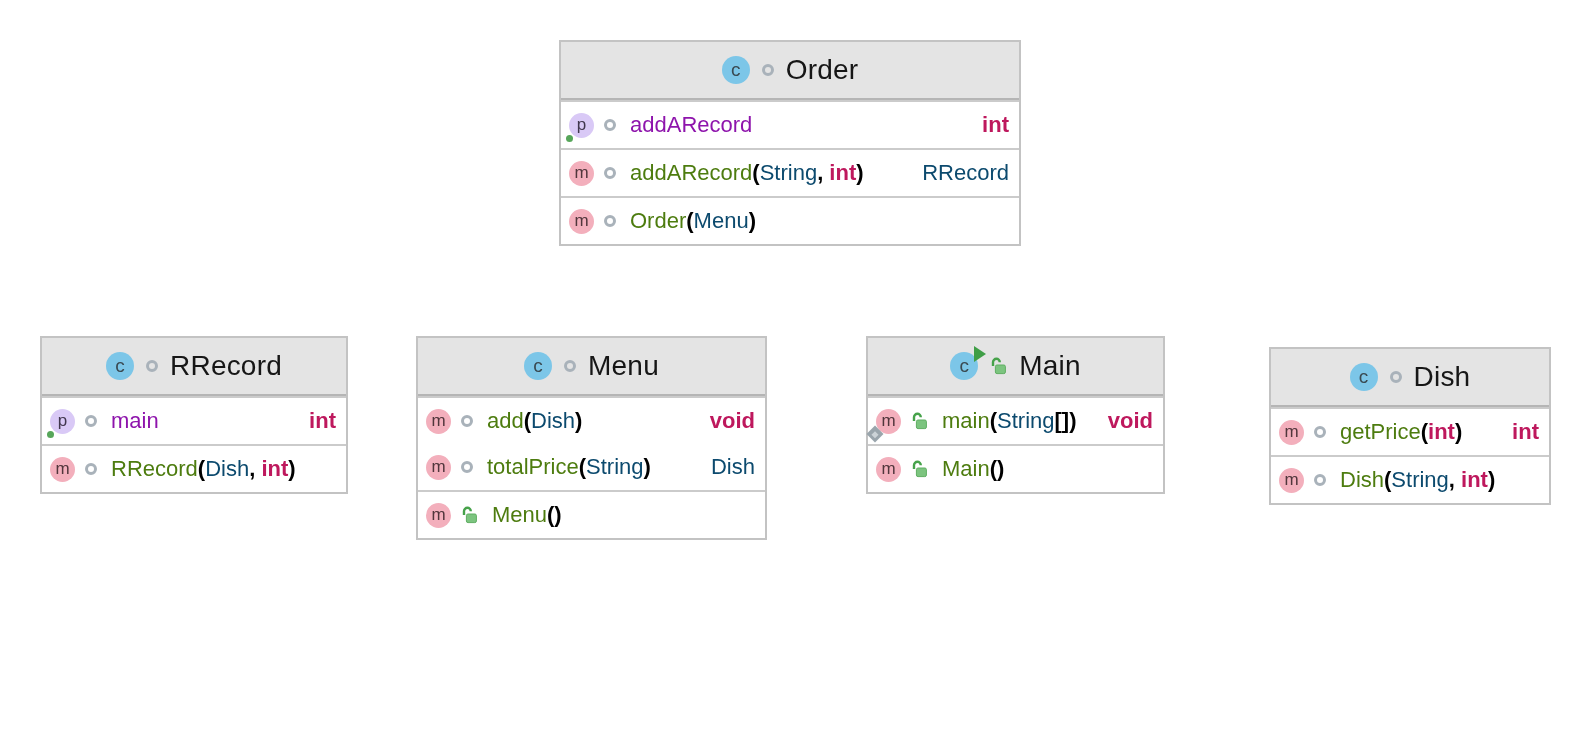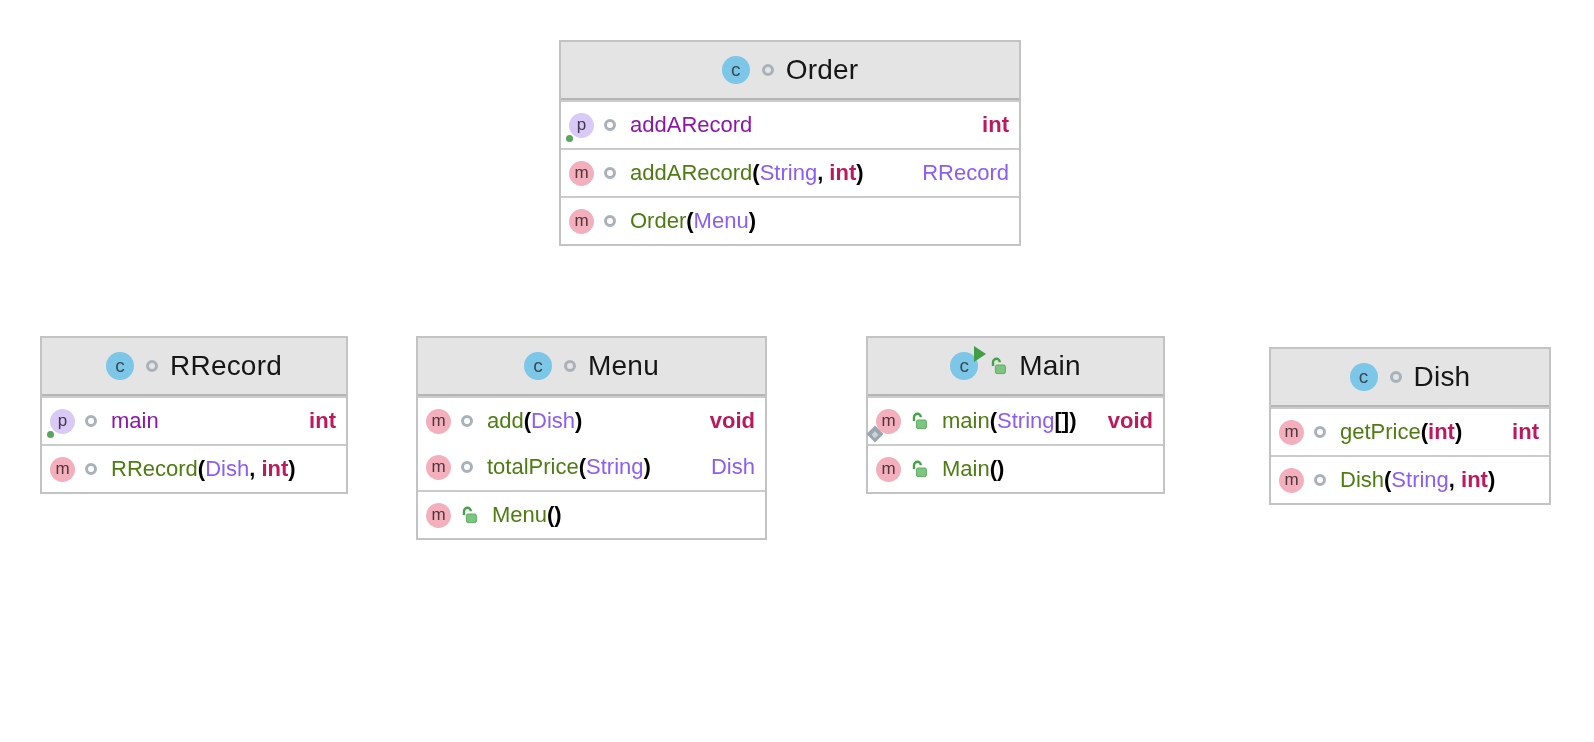--- a/index.html
+++ b/index.html
@@ -32,21 +32,21 @@
   .field-dot{position:absolute;left:-3px;bottom:-4px;width:7px;height:7px;border-radius:50%;background:#57a65a;}
   .static-diamond{position:absolute;left:-7px;bottom:-6px;width:12px;height:12px;transform:rotate(45deg);
     background:#9aa5ac;display:flex;align-items:center;justify-content:center;}
   .static-diamond::after{content:"";width:5px;height:5px;background:#ccd3d7;}
 
   .sig{font-size:22px;display:flex;white-space:pre;margin-left:4px;}
   .ret{font-size:22px;display:flex;white-space:pre;margin-left:auto;padding-left:12px;}
   .s-method{color:#4d7c0f;}
   .s-field{color:#8e14ac;}
   .s-keyword{color:#be185d;font-weight:bold;}
-  .s-plain{color:#8b5cf6;}
+  .s-plain{color:#0c4a6e;}
   .s-punct{color:#000000;font-weight:700;}
 </style>
 </head>
 <body>
 
 <div class="canvas">
     <div class="class-node" style="left: 559px; top: 40px; width: 462px;">
       <div class="node-header">
         <span class="class-badge">
           <span>c</span>

